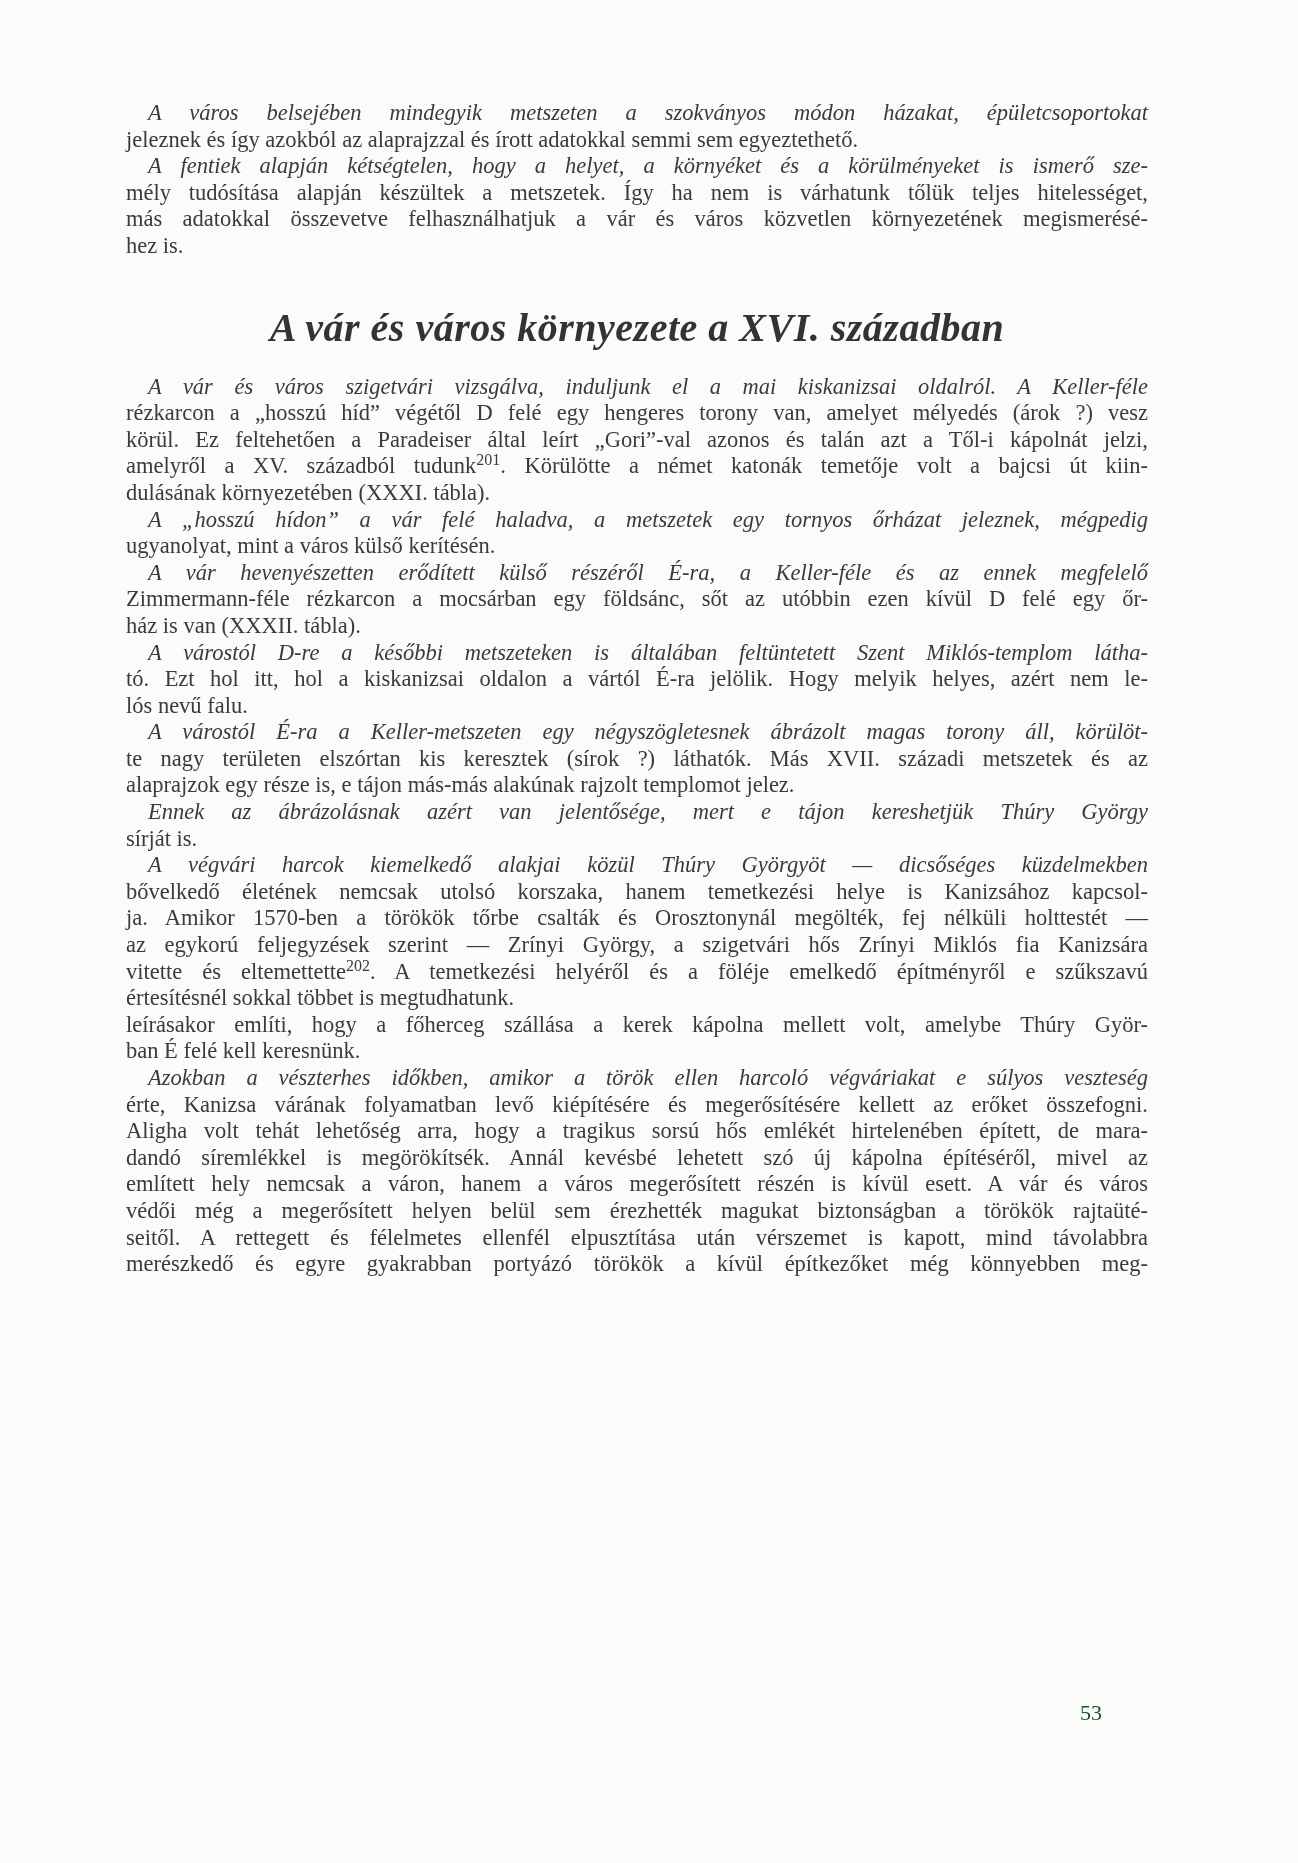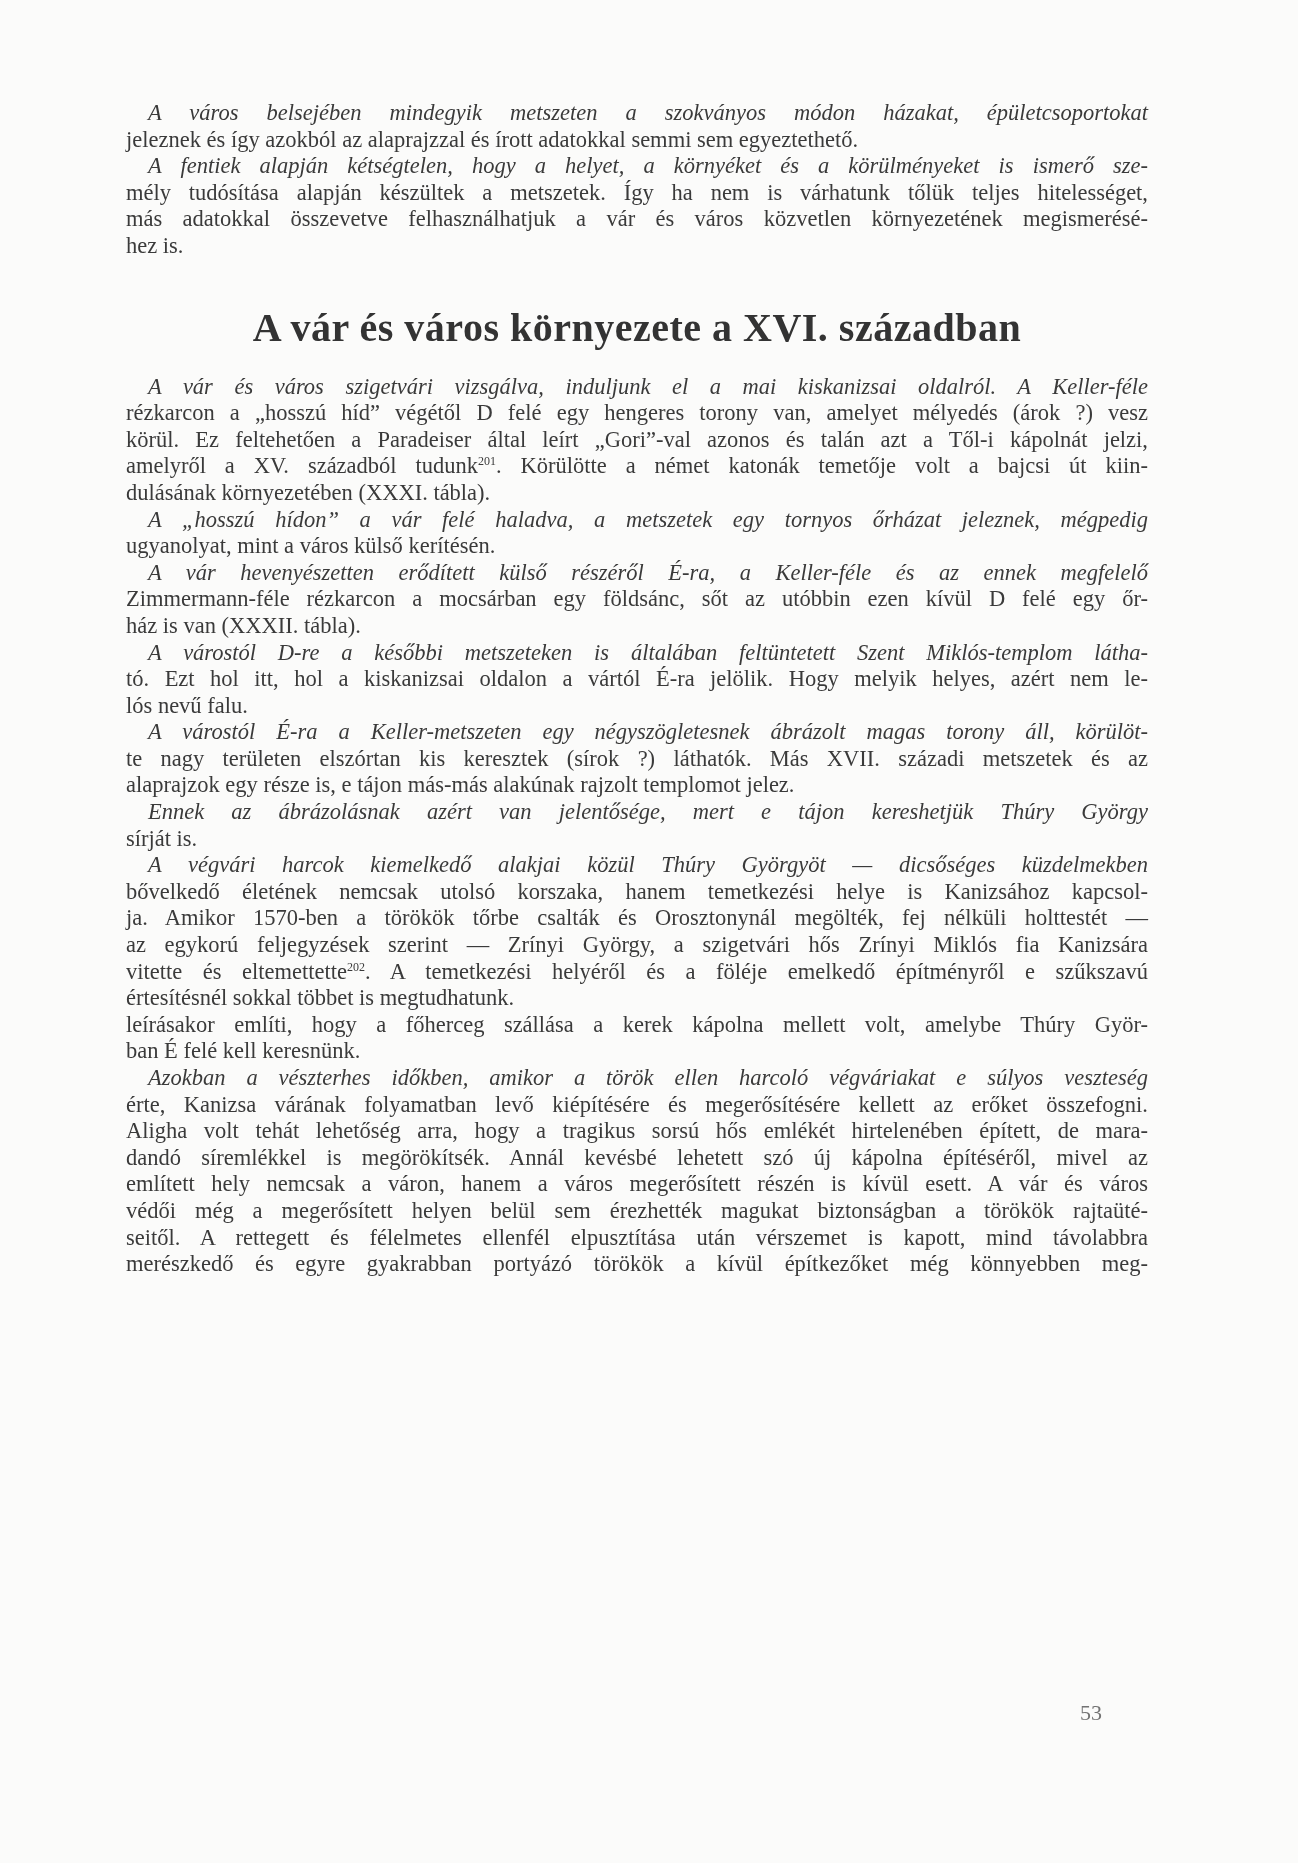--- a/index.html
+++ b/index.html
@@ -9,29 +9,29 @@
     color: #3a3a3a; position: relative; overflow: hidden;
   }
   .page { position: absolute; left: 126px; top: 100px; width: 1022px; }
   .line {
     display: block; font-size: 22.5px; line-height: 26.6px; height: 26.6px;
     white-space: nowrap; text-align: justify; text-align-last: justify;
   }
   .line.last { text-align-last: left; }
   .line.indent { padding-left: 22px; font-style: italic; }
   .heading {
-    display: block; text-align: center; 
+    display: block; text-align: center; font-style: italic;
     font-size: 40px; line-height: 48px; color: #333;
     margin: 44px 0 22px 0; letter-spacing: 0.5px;
   }
-  sup { font-size: 12px; line-height: 0; vertical-align: super; }
+  sup { font-size: 16px; line-height: 0; vertical-align: super; }
   .block { margin: 0; }
   .pagenum {
     position: absolute; left: 1080px; top: 1700px;
-    font-size: 22px; color: #737373;
+    font-size: 22px; color: #14532d;
   }
 </style>
 </head>
 <body>
 
 <div class="page">
   <div class="block" id="intro">
       <span class="line indent"><span>A város belsejében mindegyik metszeten a szokványos módon házakat, épületcsoportokat</span></span>
       <span class="line last"><span>jeleznek és így azokból az alaprajzzal és írott adatokkal semmi sem egyeztethető.</span></span>
       <span class="line indent"><span>A fentiek alapján kétségtelen, hogy a helyet, a környéket és a körülményeket is ismerő sze-</span></span>

